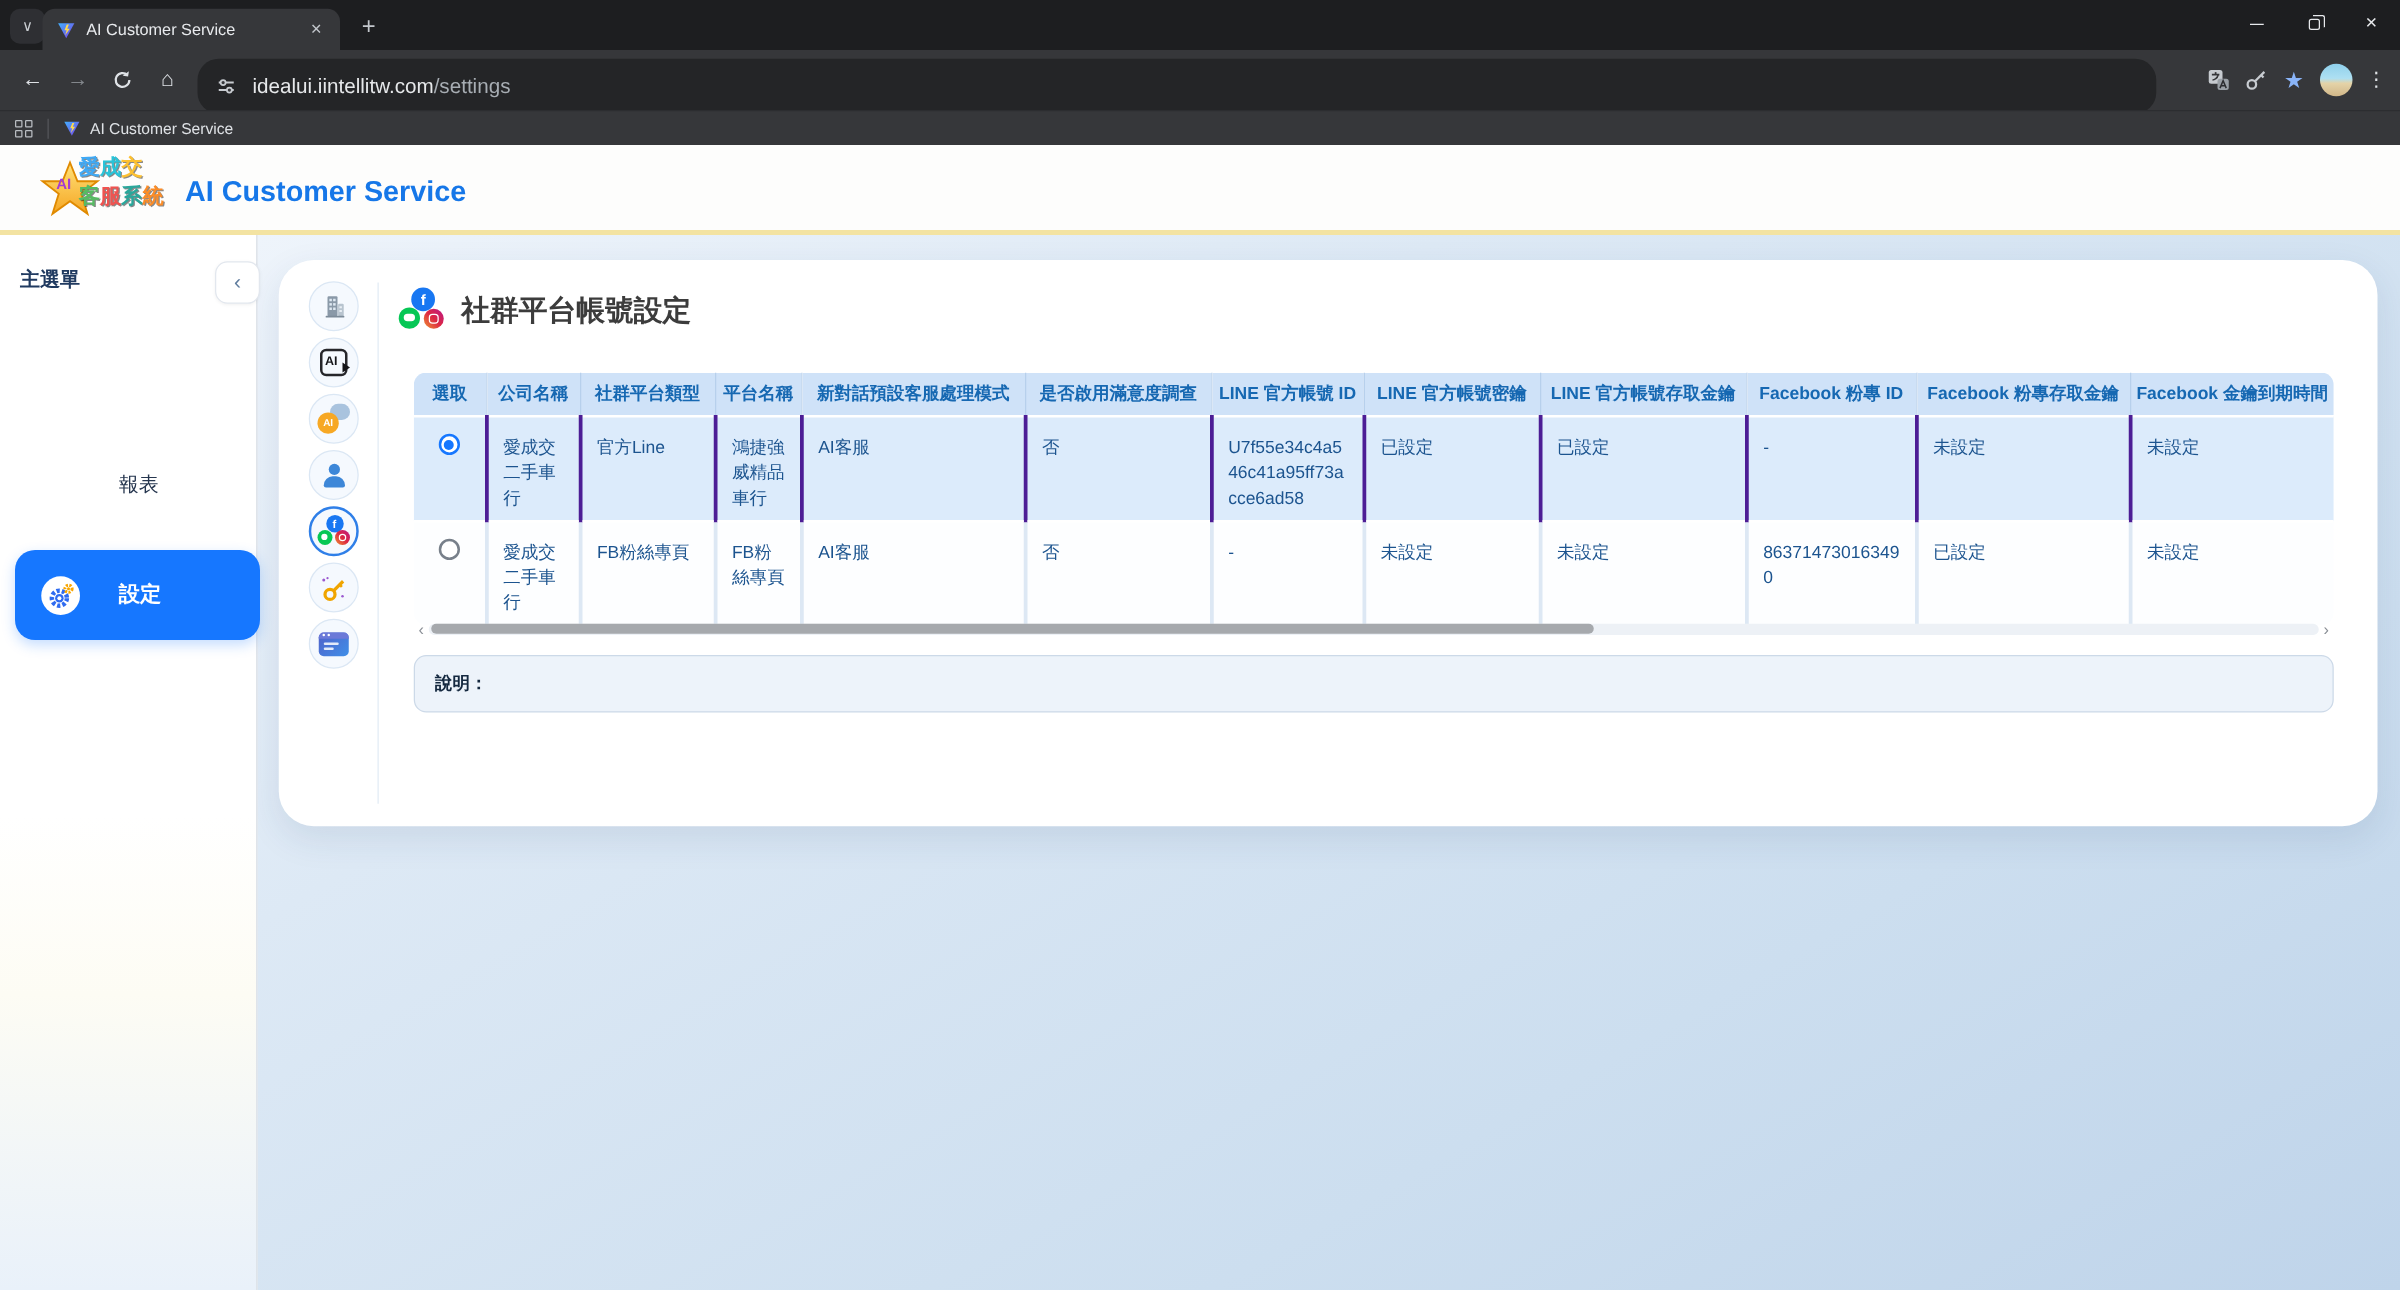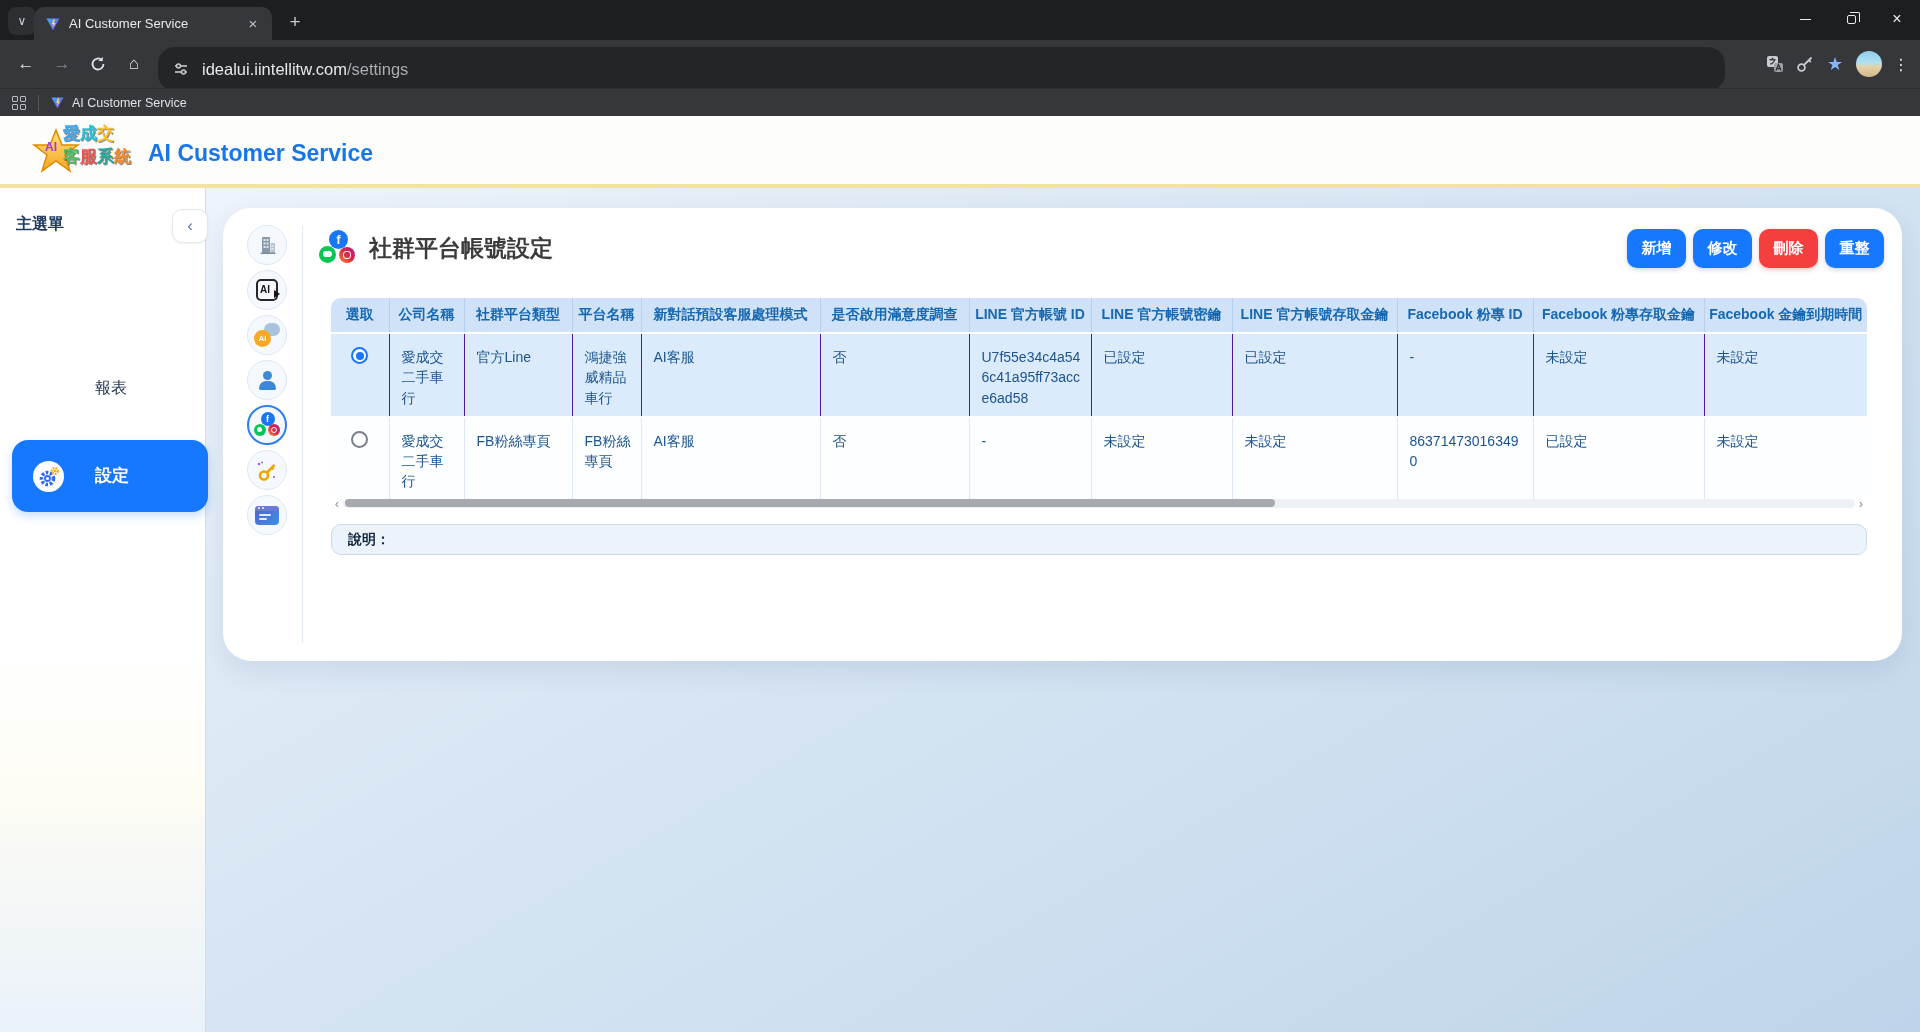--- a/index.html
+++ b/index.html
@@ -92,37 +92,37 @@
   .btn-primary { background:#1677ff; }
   .btn-danger { background:#f53f3f; box-shadow:0 2px 5px rgba(190,30,30,.25); }
 
   
   .table-wrap { position:absolute; left:108px; top:90px; width:1536px; border-radius:10px; overflow:hidden; }
   table { border-collapse:collapse; table-layout:fixed; width:1536px; }
   col.c0{width:58px}col.c1{width:75px}col.c2{width:108px}col.c3{width:69px}col.c4{width:179px}col.c5{width:149px}
   col.c6{width:122px}col.c7{width:141px}col.c8{width:165px}col.c9{width:136px}col.c10{width:171px}col.c11{width:163px}
   th { height:35px; background:#cfe2f8; color:#1668b2; font-size:14px; font-weight:bold; text-align:center; border-right:1px solid #b7d0ec; border-bottom:2px solid #fff; padding:0 4px; white-space:nowrap; overflow:hidden; }
   th:last-child { border-right:none; }
-  td { background:#dcebfb; color:#1c548f; font-size:14px; line-height:1.45; vertical-align:top; padding:13px 10px 8px 12px; border-right:1px solid #4c1d95; word-break:break-all; }
+  td { background:#dcebfb; color:#1c548f; font-size:14px; line-height:1.45; vertical-align:top; padding:13px 10px 8px 12px; border-right:3px solid #4c1d95; word-break:break-all; }
   td:last-child { border-right:none; }
   tr.r0 td { height:82px; border-bottom:2px solid #fff; }
   tr.r1 td { height:68px; background:#fdfeff; border-right-color:#dde8f4; }
   td.sel-cell { text-align:center; padding-left:4px; padding-right:4px; }
   .radio { display:inline-block; width:17px; height:17px; border-radius:50%; border:2px solid #78808a; position:relative; background:#fff; }
   .radio.on { border-color:#1677ff; }
   .radio.on:after { content:""; position:absolute; left:2.5px; top:2.5px; width:8px; height:8px; border-radius:50%; background:#1677ff; }
 
   
   .hscroll { position:absolute; left:108px; top:288px; width:1536px; height:14px; display:flex; align-items:center; }
   .hs-arrow { width:12px; color:#8a8f96; font-size:13px; line-height:1; text-align:center; }
   .hs-track { flex:1; height:9px; background:#edf1f6; border-radius:5px; position:relative; }
   .hs-thumb { position:absolute; left:2px; top:0.5px; width:930px; height:8px; background:#a6a9ad; border-radius:4px; }
 
   
-  .note { position:absolute; left:108px; top:316px; width:1536px; height:31px; background:#edf3fa; border:1px solid #ccd9e8; border-radius:10px; display:flex; align-items:center; padding:0 16px; font-size:14px; color:#33475e; white-space:nowrap; overflow:hidden; }
+  .note { position:absolute; left:108px; top:316px; width:1536px; height:46px; background:#edf3fa; border:1px solid #ccd9e8; border-radius:10px; display:flex; align-items:center; padding:0 16px; font-size:14px; color:#33475e; white-space:nowrap; overflow:hidden; }
   .note b { color:#14283f; margin-right:8px; font-weight:bold; }
 
   
   .social-ic { position:relative; }
   .social-ic .fb { position:absolute; border-radius:50%; background:#1877f2; color:#fff; font-weight:bold; display:flex; align-items:center; justify-content:center; }
   .social-ic .ln { position:absolute; border-radius:50%; background:#06c755; }
   .social-ic .ln i { position:absolute; left:26%; top:28%; width:48%; height:38%; background:#fff; border-radius:3px; }
   .social-ic .ig { position:absolute; border-radius:50%; background:linear-gradient(45deg,#f09433,#dc2743,#bc1888); }
   .social-ic .ig i { position:absolute; left:25%; top:25%; width:50%; height:50%; border:1.5px solid #fff; border-radius:3px; }
   .soc-lg { width:38px; height:36px; }
@@ -369,26 +369,20 @@
           <div class="social-ic soc-lg">
             <div class="fb">f</div>
               <div class="ln">
                 <i></i>
               </div>
               <div class="ig">
                 <i></i>
               </div>
           </div>
           <span class="page-title">社群平台帳號設定</span>
-          <div class="btn-group">
-            <button class="btn btn-primary">新增</button>
-            <button class="btn btn-primary">修改</button>
-            <button class="btn btn-danger">刪除</button>
-            <button class="btn btn-primary">重整</button>
-          </div>
         </div>
 
         <div class="table-wrap">
           <table>
             <colgroup>
               <col class="c0">
                 <col class="c1">
                 <col class="c2">
                 <col class="c3">
                 <col class="c4">

